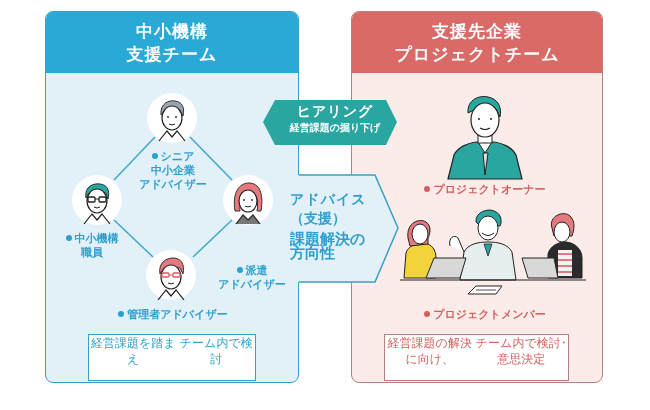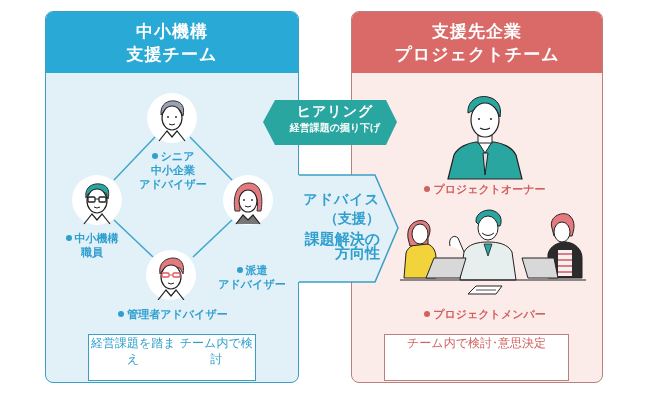--- a/index.html
+++ b/index.html
@@ -21,21 +21,21 @@
 
   
   svg.overlay { position: absolute; left: 0; top: 0; }
 
   
   .hearing { position: absolute; left: 275px; top: 102px; width: 120px; text-align: center; color: #fff; font-weight: bold; }
   .hearing .t1 { font-size: 14px; line-height: 18px; letter-spacing: 1px; }
   .hearing .t2 { font-size: 10px; line-height: 16px; }
 
   
-  .advice { position: absolute; left: 290px; top: 190px; width: 90px; text-align: right; color: #2f9fce; font-weight: bold; }
+  .advice { position: absolute; left: 290px; top: 190px; width: 90px; text-align: left; color: #2f9fce; font-weight: bold; }
   .advice .t1 { font-size: 14px; line-height: 19px; letter-spacing: 1px; }
   .advice .t2 { font-size: 14px; line-height: 19px; }
   .advice .t3 { font-size: 15px; line-height: 14px; margin-top: 4px; }
 
   
   .avatar { position: absolute; width: 50px; height: 50px; border-radius: 50%; background: #ffffff; }
   .avatar svg { position: absolute; left: 0; top: 0; }
 
   .role { position: absolute; color: #2f9fce; font-size: 11px; font-weight: bold; line-height: 14px; text-align: center; }
   .role-right { color: #d2605e; }
@@ -203,14 +203,15 @@
   <path d="M28 70 L36 50 L68 50 L62 70 Z" fill="#d8d8d8" stroke="#222" stroke-width="1"></path>
   <path d="M130 70 L124 50 L156 50 L160 70 Z" fill="#d8d8d8" stroke="#222" stroke-width="1"></path>
   <path d="M70 86 L78 78 L104 78 L98 86 Z" fill="#fff" stroke="#222" stroke-width="1"></path>
   <line x1="78" y1="82" x2="98" y2="82" stroke="#222" stroke-width="0.8"></line>
 </svg>
 <div class="role role-right" style="left:400px; top:308px; width:170px;">
   <span class="dot dot-red"></span><span>プロジェクトメンバー</span>
 </div>
 
 <div class="note note-right">
+  <div>経営課題の解決に向け、</div>
   <div>チーム内で検討･意思決定</div>
 </div>
 
 </body></html>

